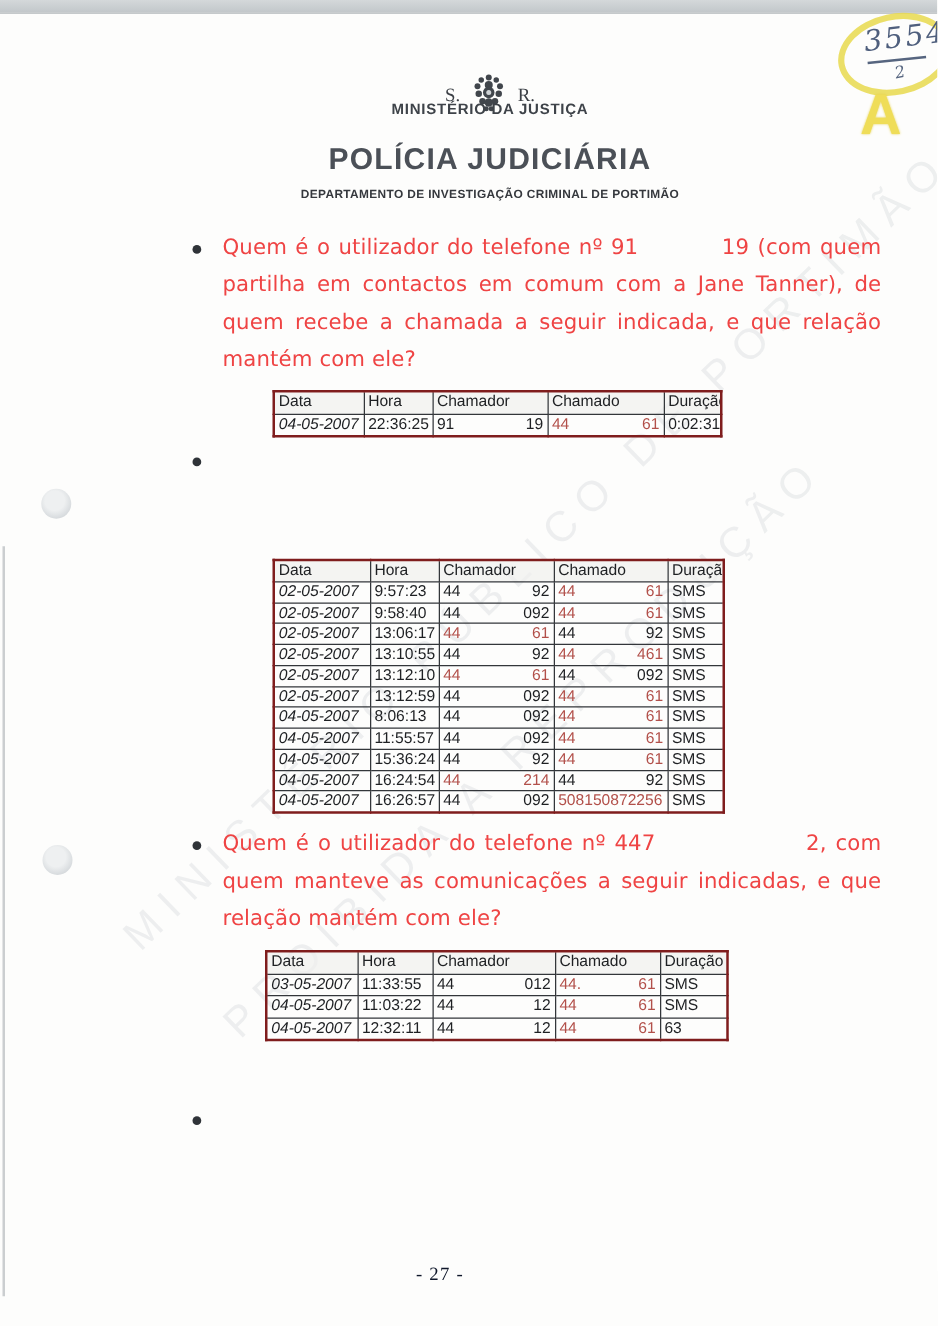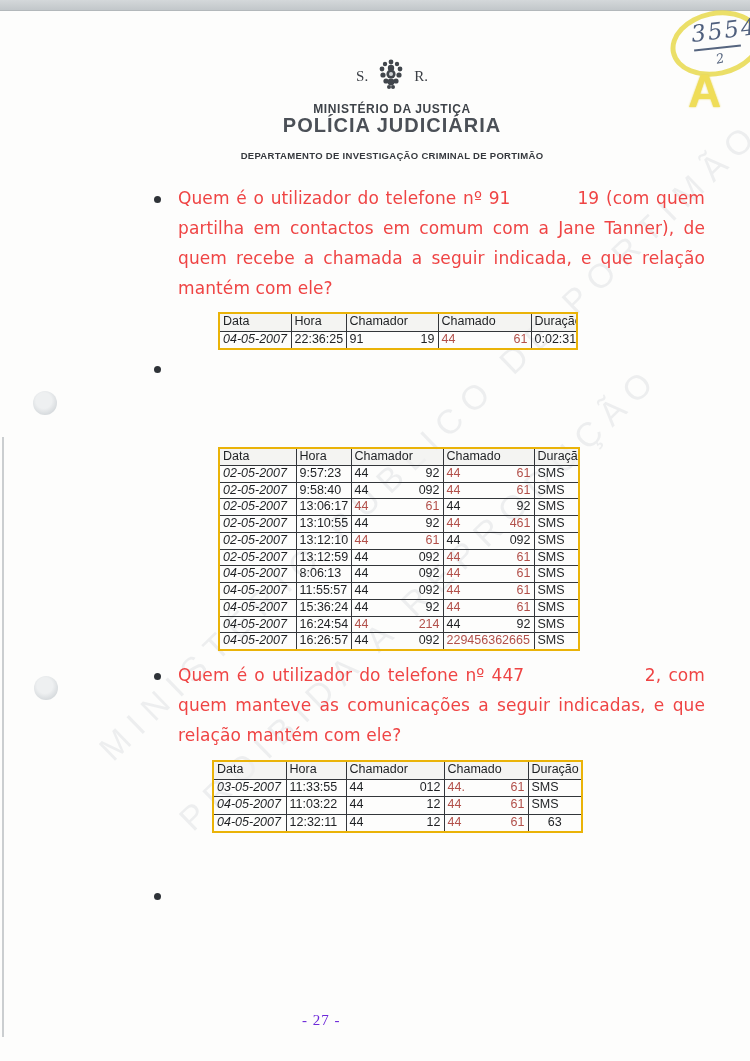--- a/index.html
+++ b/index.html
@@ -31,46 +31,46 @@
            transform:rotate(-6deg);}
   .refmark{position:absolute;left:716px;top:51px;font:italic 13px "DejaVu Serif",serif;color:#56657f;
            transform:rotate(-12deg);}
   .refletter{position:absolute;left:688px;top:64px;font-family:"Liberation Sans",sans-serif;
              font-weight:bold;font-size:46px;color:#efdd58;text-shadow:0 0 2px #e4d04a;}
 
   
   .hdr{position:absolute;left:34px;width:716px;text-align:center;color:#3e4349;}
   .hdr-sr{top:58px;display:flex;align-items:center;justify-content:center;gap:10px;
           font:15px "Liberation Serif",serif;color:#3c4046;}
-  .hdr-min{top:102px;font-family:"Liberation Sans",sans-serif;font-weight:bold;font-size:12px;
+  .hdr-min{top:80px;font-family:"Liberation Sans",sans-serif;font-weight:bold;font-size:12px;
            letter-spacing:.6px;}
-  .hdr-title{top:114px;font-family:"Liberation Sans",sans-serif;font-weight:bold;font-size:20px;
+  .hdr-title{top:114px;font-family:"Liberation Sans",sans-serif;font-weight:bold;font-size:24px;
              letter-spacing:1px;color:#4b5057;}
   .hdr-dept{top:150px;font-family:"Liberation Sans",sans-serif;font-weight:bold;font-size:9.5px;
             letter-spacing:.3px;color:#35383d;text-align:center;}
 
   
   .dot{position:absolute;left:154px;width:7px;height:7px;border-radius:50%;background:#2f3338;}
   .btxt{position:absolute;left:178px;width:527px;font-size:17px;line-height:30px;
         color:#ef4444;text-align:justify;letter-spacing:.1px;}
 
   
-  table.calls{position:absolute;border-collapse:collapse;border:2px solid #eab308;
+  table.calls{position:absolute;border-collapse:collapse;border:2px solid #7f1d1d;
               font-family:"Liberation Sans",sans-serif;font-size:12.5px;color:#1e2023;
               table-layout:fixed;}
   table.calls th,table.calls td{border:1px solid #33363a;padding:1px 3px;height:13px;
               line-height:1.1;font-weight:normal;text-align:left;white-space:nowrap;overflow:hidden;}
   table.calls th{background:rgba(240,240,238,.7);}
   table.t-large th,table.t-large td{height:14.5px;}
   td.ac{text-align:center;font-style:italic;} td.ar{text-align:right;}
   td.red{color:#b2504a;}
   .spread{display:flex;justify-content:space-between;}
 
-  .pageno{position:absolute;left:302px;top:1012px;width:100px;
-          font:15px "Liberation Serif",serif;color:#6d28d9;letter-spacing:1px;}
+  .pageno{position:absolute;left:302px;top:1012px;width:100px;text-align:center;
+          font:15px "Liberation Serif",serif;color:#0f172a;letter-spacing:1px;}
 </style>
 </head>
 <body>
 
 <div class="page">
 
   <div class="top-band"></div>
   <div class="left-line"></div>
   <div class="hole hole1"></div>
   <div class="hole hole2"></div>
@@ -346,21 +346,21 @@
         </tr>
         <tr>
           <td class="ac">04-05-2007</td>
           <td class="ar">16:26:57</td>
           <td class="al">
             <div class="spread">
               <span>44</span>
               <span>092</span>
             </div>
           </td>
-          <td class="al red">229456362665</td>
+          <td class="al red">508150872256</td>
           <td class="al">SMS</td>
         </tr>
       </tbody>
     </table>
 
   <span class="dot" style="top:673px"></span>
   <div class="btxt" style="top:660px">Quem é o utilizador do telefone nº 447&nbsp;&nbsp;&nbsp;&nbsp;&nbsp;&nbsp;&nbsp;&nbsp;&nbsp;&nbsp;&nbsp;&nbsp;&nbsp;&nbsp;&nbsp;&nbsp;&nbsp;2, com quem manteve as comunicações a seguir indicadas, e que relação mantém com ele?</div>
 
   <table class="calls t-large" style="left:212px;top:760px;width:369px">
       <colgroup>
@@ -422,21 +422,21 @@
               <span>44</span>
               <span>12</span>
             </div>
           </td>
           <td class="al red">
             <div class="spread">
               <span>44</span>
               <span>61</span>
             </div>
           </td>
-          <td class="al" style="text-align: center;">63</td>
+          <td class="al" style="text-align: left;">63</td>
         </tr>
       </tbody>
     </table>
 
   <span class="dot" style="top:893px"></span>
 
   <div class="pageno">- 27 -</div>
 
 </div>
 

